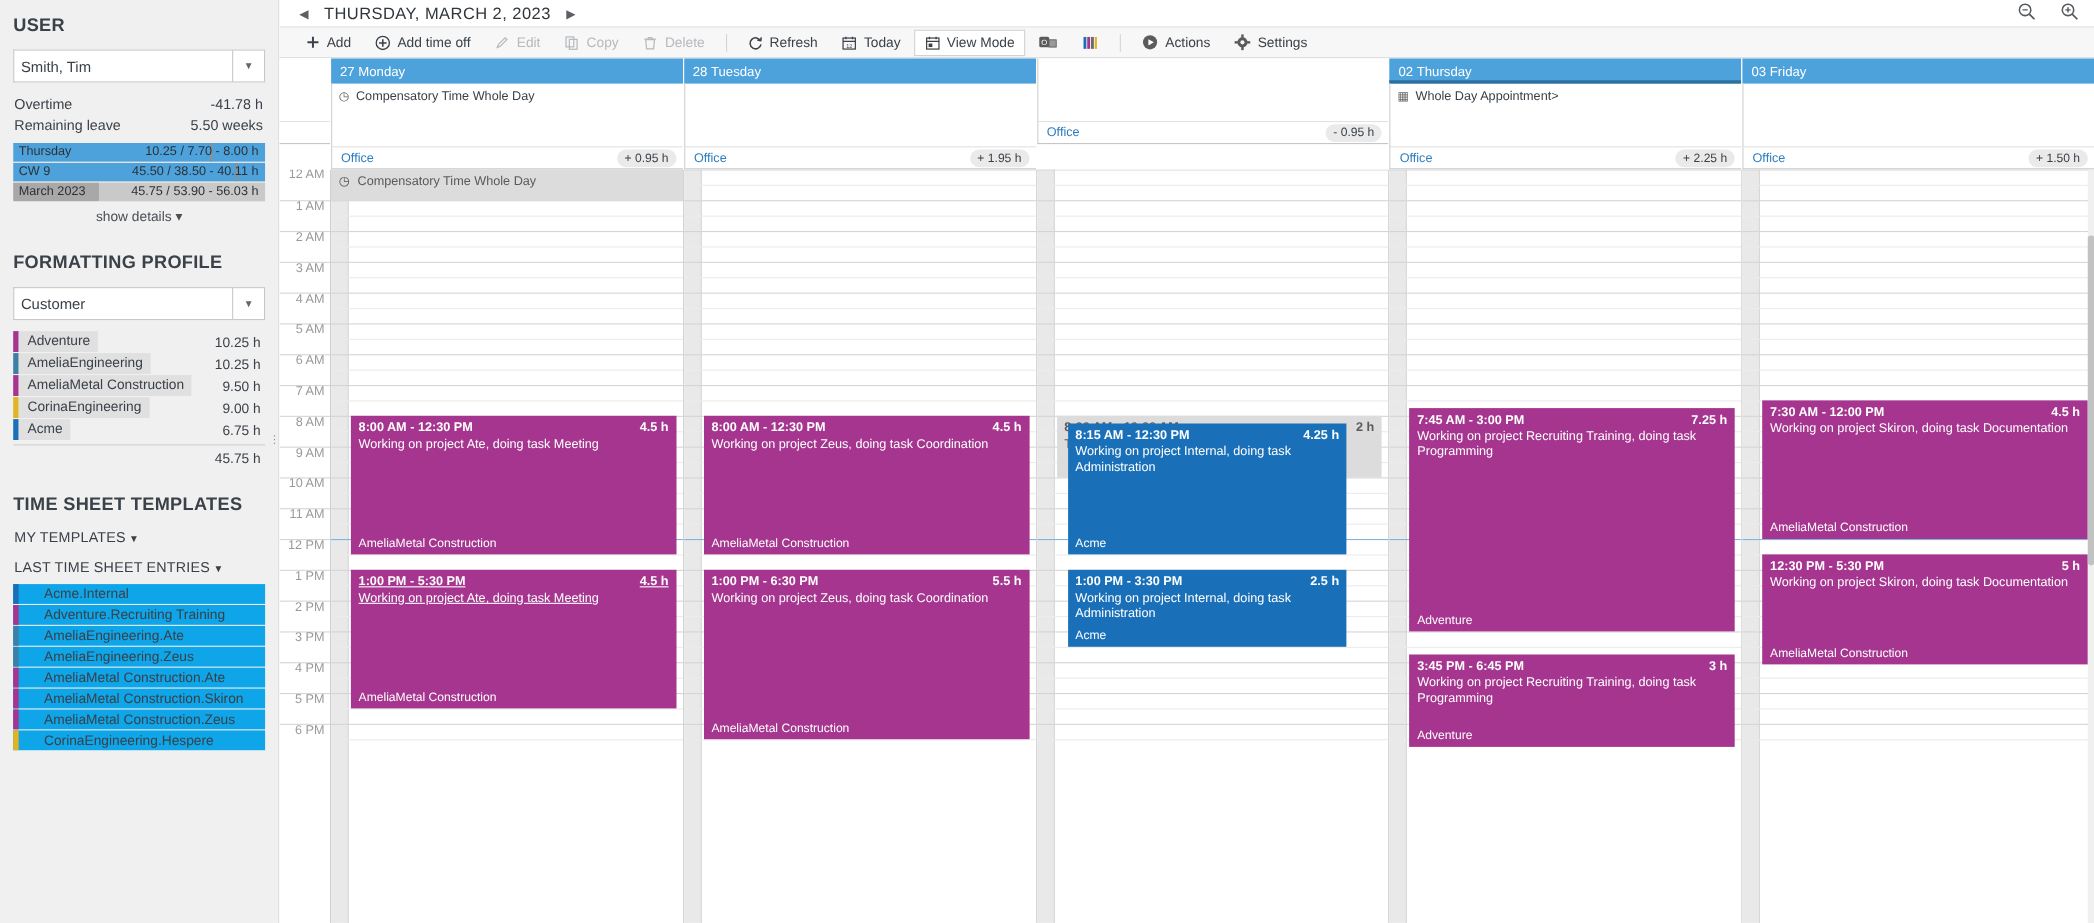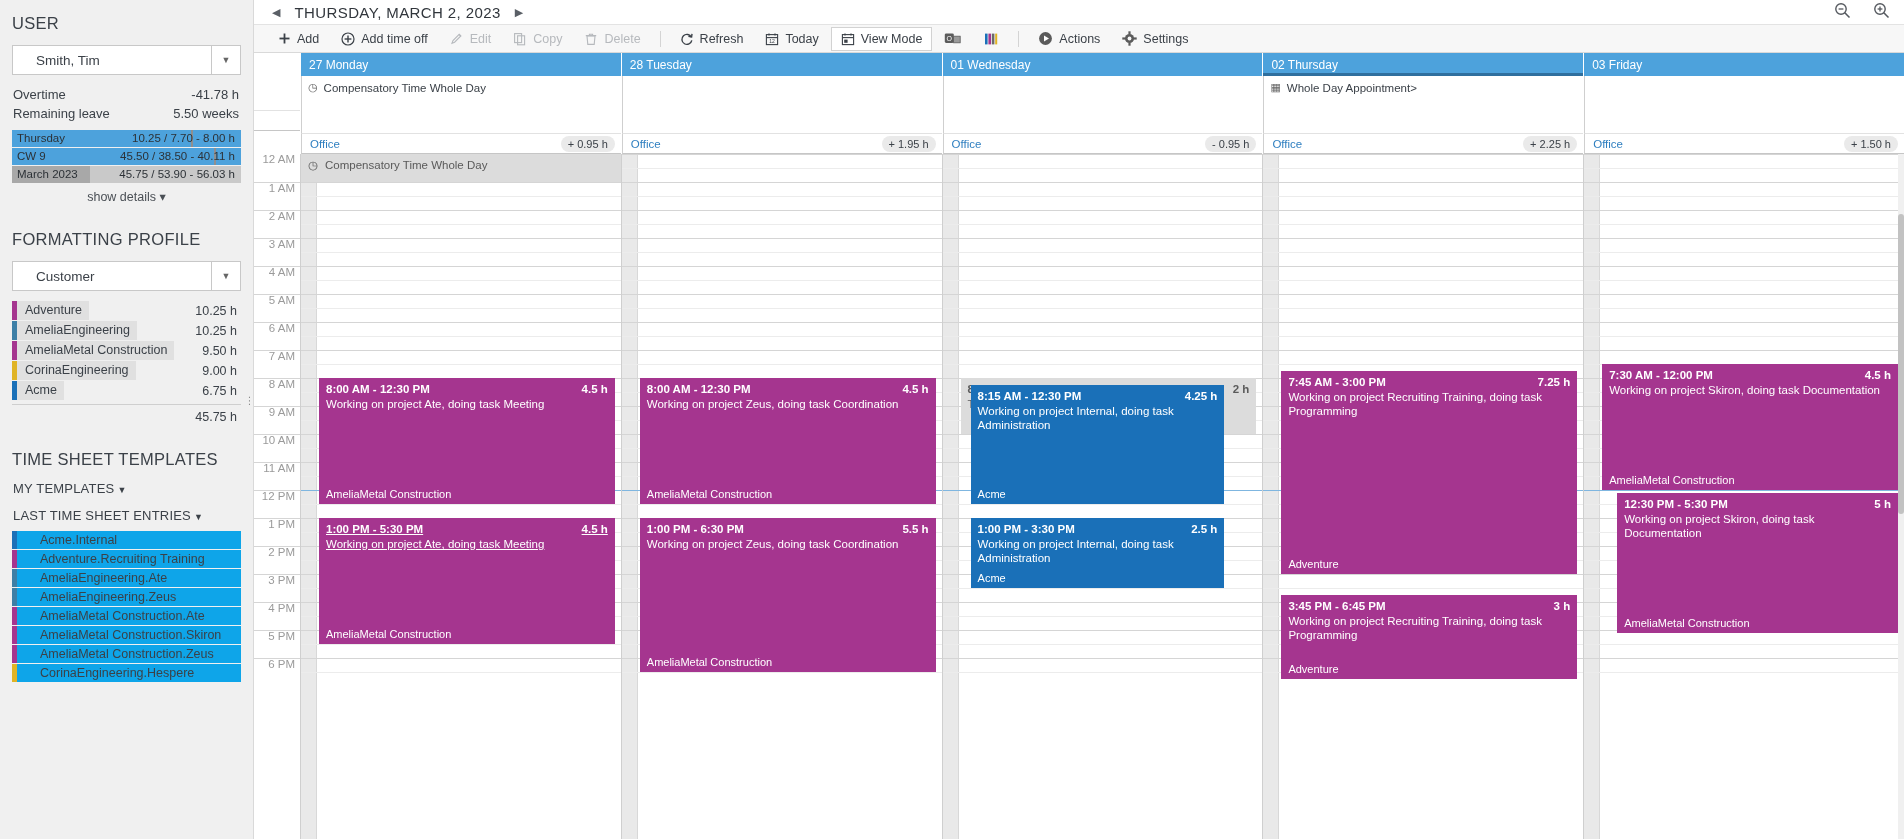--- a/index.html
+++ b/index.html
@@ -10,28 +10,28 @@
   }
   .app { display: flex; width: 1904px; height: 839px; }
 
   
   .sidebar {
     width: 254px; min-width: 254px; height: 839px;
     background: #f0f0f0; border-right: 1px solid #d9d9d9;
     padding: 14px 12px 0 12px; overflow: hidden; position: relative;
   }
   .sb-title {
-    font-size: 16.5px; font-weight: normal; color: #3b4148;
+    font-size: 16.5px; font-weight: bold; color: #3b4148;
     letter-spacing: .3px; margin-bottom: 12px;
   }
   .sb-title.mt { margin-top: 26px; }
   .select-row { display: flex; height: 30px; margin-bottom: 10px; }
   .select-box {
     flex: 1; background: #fff; border: 1px solid #c8c8c8; border-right: none;
-    display: flex; align-items: center; padding-left: 23px;
+    display: flex; align-items: center; padding-left: 6px;
     font-size: 13.5px; color: #3b4148;
   }
   .select-arrow {
     width: 30px; background: #fff; border: 1px solid #c8c8c8;
     display: flex; align-items: center; justify-content: center;
     font-size: 9px; color: #666;
   }
   .kv { display: flex; justify-content: space-between; font-size: 13px;
         color: #3b4148; padding: 2px 2px 2px 1px; }
   .bars { margin-top: 7px; }
@@ -437,21 +437,20 @@
             </div>
             <div class="daycol-head">
               <div class="dayname">28 Tuesday</div>
               <div class="allday"></div>
               <div class="officebar">
                 <span>Office</span>
                 <span class="hrs">+ 1.95 h</span>
               </div>
             </div>
             <div class="daycol-head">
-              <div class="dayname">01 Wednesday</div>
               <div class="allday"></div>
               <div class="officebar">
                 <span>Office</span>
                 <span class="hrs">- 0.95 h</span>
               </div>
             </div>
             <div class="daycol-head sel">
               <div class="dayname">02 Thursday</div>
               <div class="allday">
                 <div class="ev">
@@ -818,21 +817,21 @@
               <div class="hrline" style="top: 504px;"></div>
               <div class="halfline" style="top: 518px;"></div>
               <div class="event" style="top: 210px; height: 126px; background: rgb(165, 53, 143);">
                 <div class="row1">
                   <span>7:30 AM - 12:00 PM</span>
                   <span class="hrs">4.5 h</span>
                 </div>
                 <div class="desc">Working on project Skiron, doing task Documentation</div>
                 <div class="foot">AmeliaMetal Construction</div>
               </div>
-              <div class="event" style="top: 339px; height: 140px; background: rgb(165, 53, 143); margin-left: 15px;">
+              <div class="event" style="top: 350px; height: 100px; background: rgb(165, 53, 143);">
                 <div class="row1">
                   <span>12:30 PM - 5:30 PM</span>
                   <span class="hrs">5 h</span>
                 </div>
                 <div class="desc">Working on project Skiron, doing task Documentation</div>
                 <div class="foot">AmeliaMetal Construction</div>
               </div>
             </div>
           </div>
         <div class="scroll-rail"></div>

